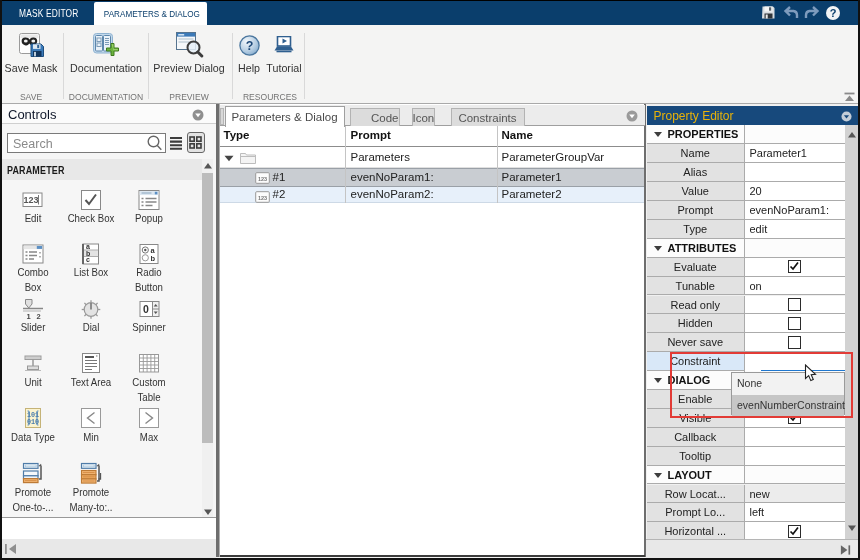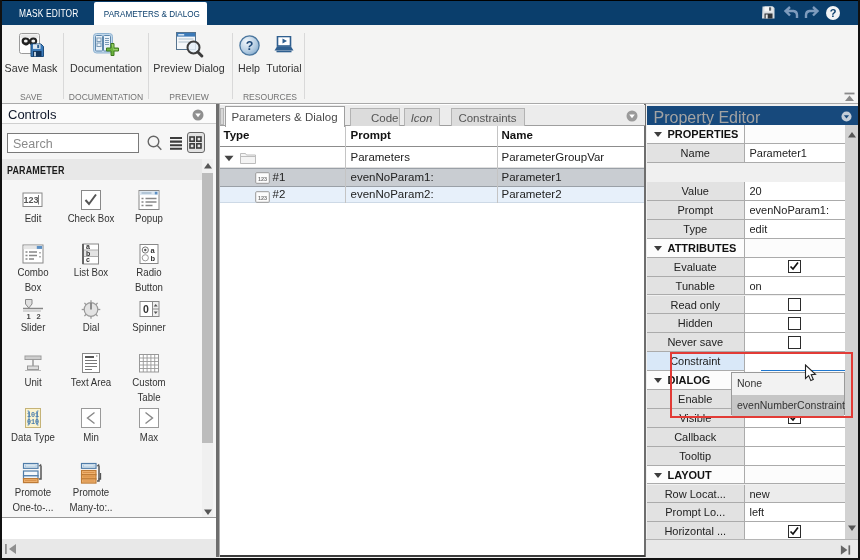--- a/index.html
+++ b/index.html
@@ -13,21 +13,21 @@
 
 #ribbon { left:0; top:25px; width:860px; height:78px; background:#f4f4f3; }
 .rsep { top:8px; width:1px; height:66px; background:#d9d9d9; }
 .rlabel { top:37px; font-size:11.5px; color:#333; white-space:nowrap; transform:translateX(-50%) scaleX(0.93); }
 .rgroup { top:67px; font-size:9px; color:#737373; white-space:nowrap; transform:translateX(-50%) scaleX(0.95); }
 #ribbonline { left:0; top:103px; width:860px; height:1px; background:#a9a9a9; }
 
 #leftpanel { left:0; top:104px; width:215.5px; height:454px; background:#f6f6f6; }
 #lheader { left:0; top:0; width:215.5px; height:20px; background:#fbfbfb; border-bottom:1px solid #cfcfcf; }
 #lheader span { position:absolute; left:8px; top:3px; font-size:13px; color:#0f172a; }
-#searchbox { left:7px; top:29px; width:132px; height:20px; background:#fff; border:1px solid #7a7a7a; }
+#searchbox { left:7px; top:29px; width:159px; height:20px; background:#fff; border:1px solid #7a7a7a; }
 #searchbox span { position:absolute; left:5px; top:3px; font-size:12.5px; color:#8a8a8a; }
 #gridbtn { left:186.5px; top:28px; width:18px; height:21px; background:#e3e3e3; border:1.5px solid #666; border-radius:3px; }
 #paramband { left:0; top:55px; width:202px; height:21px; background:#e8e8e8; }
 #paramband span { position:absolute; left:7px; top:4.5px; font-size:11.5px; font-weight:bold; color:#1a1a1a; letter-spacing:0.2px; transform:scaleX(0.78); transform-origin:0 50%; }
 .lscroll { background:#f0f0f0; }
 .itemlabel { font-size:11.5px; color:#333; text-align:center; transform:translateX(-50%) scaleX(0.84); white-space:nowrap; line-height:15px; }
 
 .vsplit { top:104px; width:3px; height:453px; background:#6e6e6e; }
 
 #midpanel { left:218.5px; top:104px; width:425px; height:453px; background:#fff; border-left:1px solid #b0b0b0; }
@@ -35,21 +35,21 @@
 .mtab { top:2.5px; height:18px; background:#dcdcdc; border:1px solid #b3b3b3; border-bottom:none; color:#555; font-size:11.5px; text-align:center; line-height:18px; }
 #mtabsel { left:5px; top:0.5px; width:120px; height:21px; background:#fff; border:1px solid #9f9f9f; border-bottom:none; color:#4a4a4a; font-size:11.5px; text-align:center; line-height:20px; z-index:2; }
 #grip { left:0.5px; top:2.5px; width:3.5px; height:17px; background:#d8d8d8; border:1px solid #b5b5b5; }
 .th { top:0; height:22px; font-weight:bold; font-size:11.5px; color:#111; }
 .trow { position:absolute; left:0; width:424px; font-size:11.5px; color:#222; }
 .tcell { position:absolute; top:0; }
 .colline { position:absolute; top:0; width:1px; background:#c4c4c4; }
 
 #rightpanel { left:645.5px; top:104px; width:212.5px; height:454px; background:#f0f0f0; }
 #peheader { left:1px; top:2px; width:211.5px; height:18.5px; background:#17497c; }
-#peheader span { position:absolute; left:7px; top:2.5px; font-size:16px; color:#a3a3a3; }
+#peheader span { position:absolute; left:7px; top:2.5px; font-size:12px; color:#eab308; }
 .pr { position:absolute; left:1px; width:198.5px; height:18.9px; border-bottom:1px solid #ababab; display:flex; font-size:11px; color:#222; }
 .pl { width:98.5px; background:#e2e2e2; border-right:1px solid #ababab; text-align:center; line-height:18px; overflow:hidden; white-space:nowrap; }
 .pv { flex:1; background:#fff; padding-left:4.5px; line-height:18px; overflow:hidden; white-space:nowrap; position:relative; }
 .sec { background:#86efac; }
 .sec .pl { background:#fcfcfc; text-align:left; font-weight:bold; color:#111; padding-left:21px; }
 .sec .pv { background:#fcfcfc; }
 .cb { position:absolute; left:43px; top:2.5px; width:13px; height:13px; border:1.5px solid #2b2b2b; background:#fff; display:block; }
 .cb svg { position:absolute; left:0; top:0; }
 .tri { position:absolute; left:7px; top:7px; width:0; height:0; border-left:4.5px solid transparent; border-right:4.5px solid transparent; border-top:5.5px solid #3c3c3c; }
 #dropdown { position:relative; margin-top:1.7px; width:98.5px; height:18px; border:2px solid #1f77cf; background:linear-gradient(#f1f0ef,#dadad8); padding-left:4px; line-height:14px; color:#222; font-size:11px; }
@@ -371,21 +371,21 @@
 </div>
 
 <div class="abs vsplit" style="left:215.5px"></div>
 <div class="abs vsplit" style="left:643px"></div>
 
 <div id="midpanel" class="abs">
   <div id="midtabbar" class="abs">
     <div id="grip" class="abs"></div>
     <div id="mtabsel" class="abs">Parameters &amp; Dialog</div>
     <div class="abs mtab" style="left:130px; width:50px;text-align:right;">Code</div>
-    <div class="abs mtab" style="left:184px; width:36px;font-style:italic;">Icon</div>
+    <div class="abs mtab" style="left:192px; width:23px;">Icon</div>
     <div class="abs mtab" style="left:231px; width:74px;">Constraints</div>
     <svg class="abs" style="left:406px; top:5px;" width="12" height="12" viewBox="0 0 12 12">
         <circle cx="6" cy="6" r="5.5" fill="#9a9a9a"></circle>
         <path d="M3.2 4.5 h5.6 L6 8.2 z" fill="#fff"></path>
       </svg>
   </div>
   <svg class="abs" style="left:4px; top:50.5px; z-index:3;" width="10" height="7" viewBox="0 0 10 7">
       <path d="M0.5 0.8 h9 L5 6.3 z" fill="#444"></path>
     </svg>
   <svg class="abs" style="left:19px; top:46.5px; z-index:3;" width="18" height="14" viewBox="0 0 18 14">
@@ -435,20 +435,24 @@
     </div>
   <div id="perows" class="abs" style="left:0; top:0; width:212px; height:454px;">
     <div class="pr sec" style="top:21.4px">
         <i class="tri"></i>
         <div class="pl">PROPERTIES</div>
         <div class="pv"></div>
       </div>
     <div class="pr" style="top:40.3px">
         <div class="pl">Name</div>
         <div class="pv">Parameter1</div>
+      </div>
+    <div class="pr" style="top:59.2px">
+        <div class="pl">Alias</div>
+        <div class="pv"></div>
       </div>
     <div class="pr" style="top:78.1px">
         <div class="pl">Value</div>
         <div class="pv">20</div>
       </div>
     <div class="pr" style="top:97px">
         <div class="pl">Prompt</div>
         <div class="pv">evenNoParam1:</div>
       </div>
     <div class="pr" style="top:115.9px">

